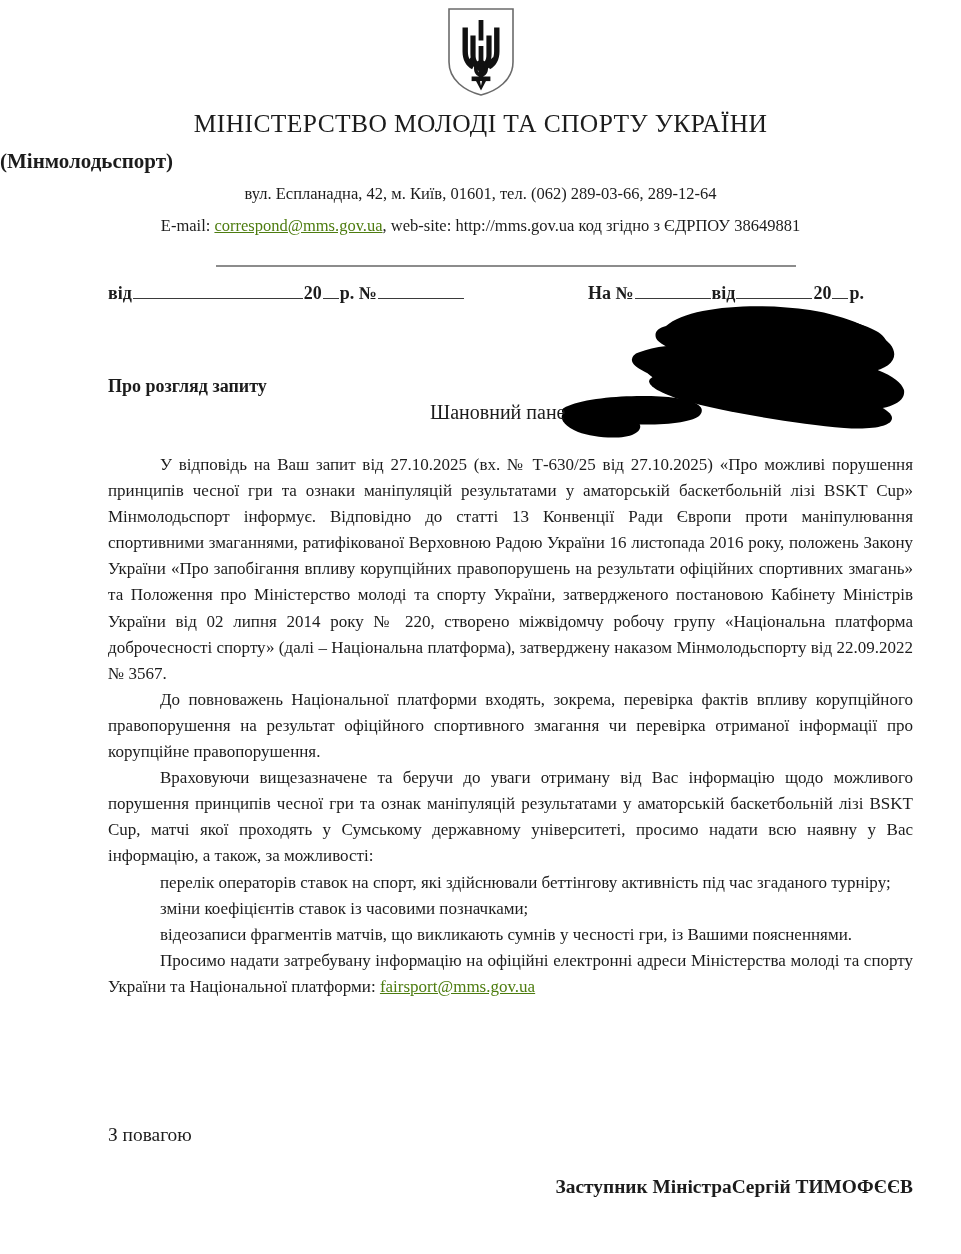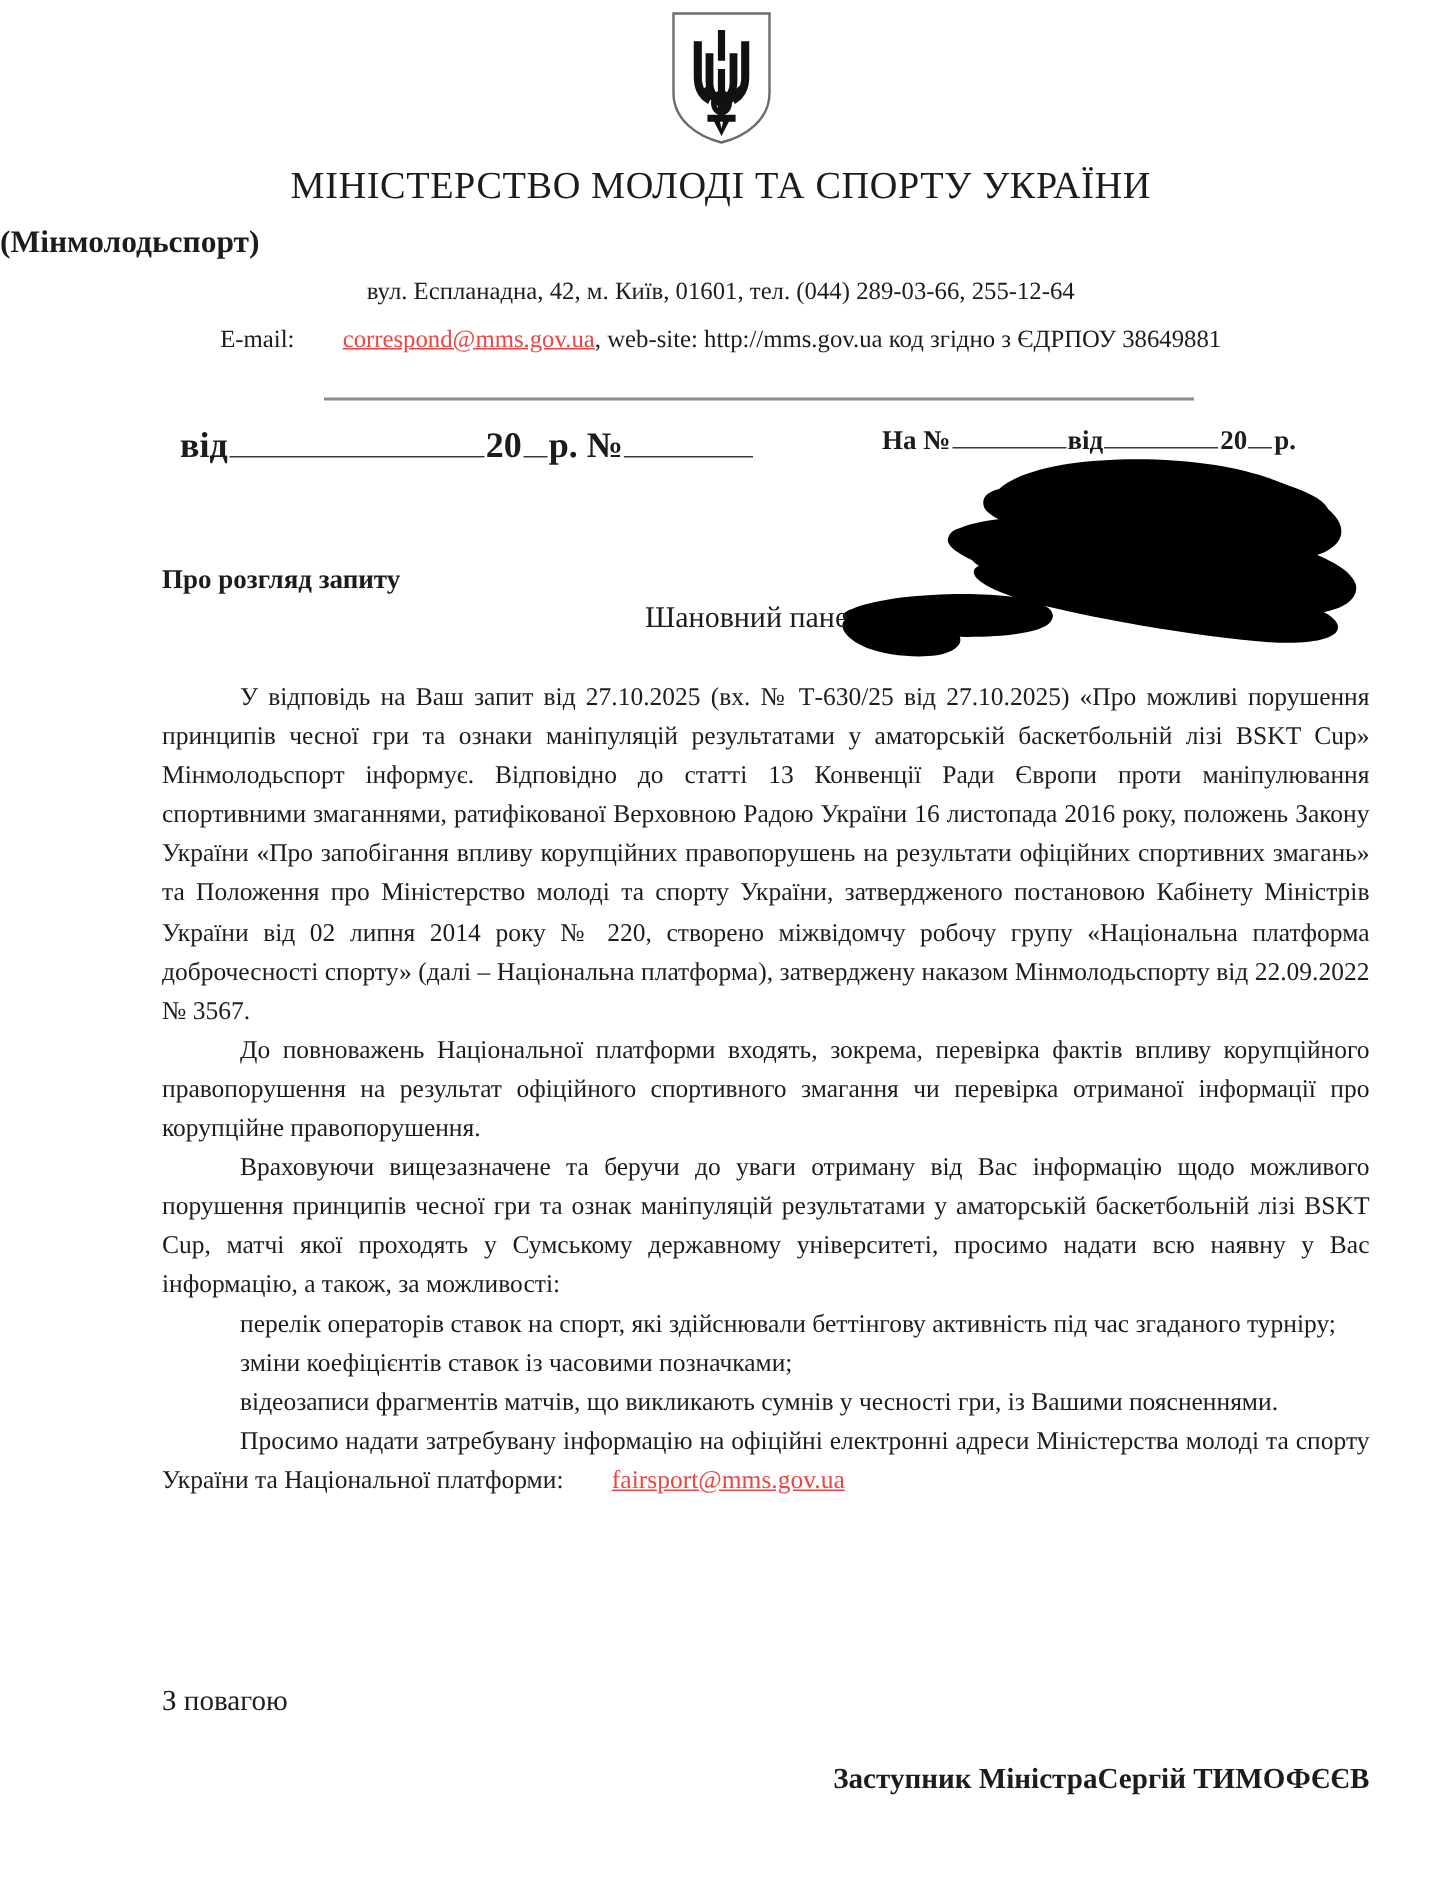--- a/index.html
+++ b/index.html
@@ -73,43 +73,41 @@
     position: absolute;
     top: 216px;
     left: 0;
     right: 0;
     text-align: center;
     font-size: 16.5px;
     line-height: 1.2;
     white-space: nowrap;
   }
   .maillink {
-    color: #ef4444;
+    color: #4d7c0f;
     text-decoration: underline;
-    margin-left: 28px;
   }
 
   
   .hrule {
     position: absolute;
     top: 265px;
     left: 216px;
     width: 580px;
     height: 2px;
     background: #8c8c8c;
   }
 
   .refline-left {
     position: absolute;
     top: 281px;
     left: 108px;
-    font-size: 24px;
-    font-weight: bold;
-    white-space: nowrap;
-    margin-left: 12px;
+    font-size: 18px;
+    font-weight: bold;
+    white-space: nowrap;
   }
   .refline-right {
     position: absolute;
     top: 281px;
     left: 588px;
     font-size: 18px;
     font-weight: bold;
     white-space: nowrap;
   }
   .fill {
@@ -209,21 +207,21 @@
         <path d="M26.6 70.5 h18.8 v4.6 h-18.8 z"></path>
         <path d="M29 62.5 c0 -5 3.2 -8.2 7 -8.2 c3.8 0 7 3.2 7 8.2 c0 5 -3.2 8.2 -7 8.2 c-3.8 0 -7 -3.2 -7 -8.2 z
                  m3.6 0 c0 3 1.5 4.8 3.4 4.8 c1.9 0 3.4 -1.8 3.4 -4.8 c0 -3 -1.5 -4.8 -3.4 -4.8 c-1.9 0 -3.4 1.8 -3.4 4.8 z"></path>
         <path d="M31 75 l3.6 -1.6 l1.4 6.4 l1.4 -6.4 l3.6 1.6 l-5 9.6 z"></path>
       </g>
     </svg>
   </div>
 
   <div class="org-title">МІНІСТЕРСТВО МОЛОДІ ТА СПОРТУ УКРАЇНИ</div>
   <div class="org-short">(Мінмолодьспорт)</div>
-  <div class="org-address">вул. Еспланадна, 42, м. Київ, 01601, тел. (044) 289-03-66, 255-12-64</div>
+  <div class="org-address">вул. Еспланадна, 42, м. Київ, 01601, тел. (062) 289-03-66, 289-12-64</div>
 
   <div class="org-contacts">
     <span>E-mail:</span>
     <span class="maillink">correspond@mms.gov.ua</span><span>,</span>
     <span>web-site:</span>
     <span>http://mms.gov.ua</span>
     <span>код згідно з ЄДРПОУ 38649881</span>
   </div>
 
   <div class="hrule"></div>

